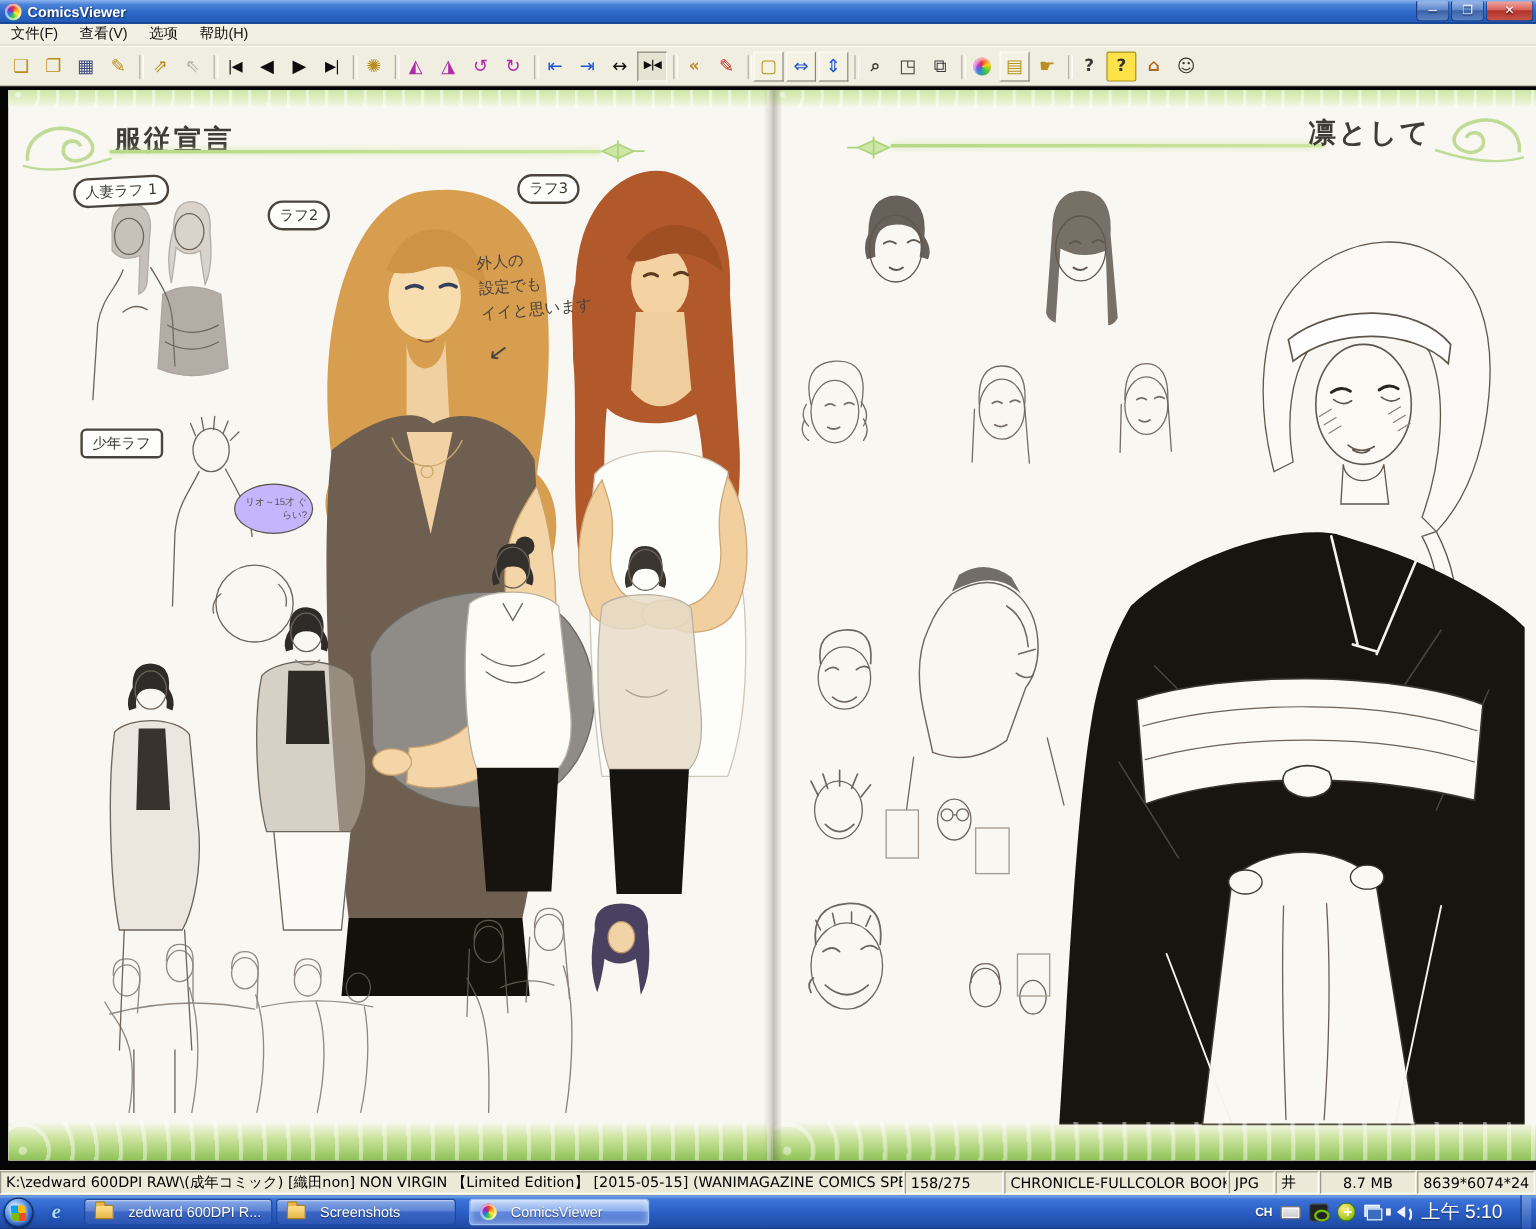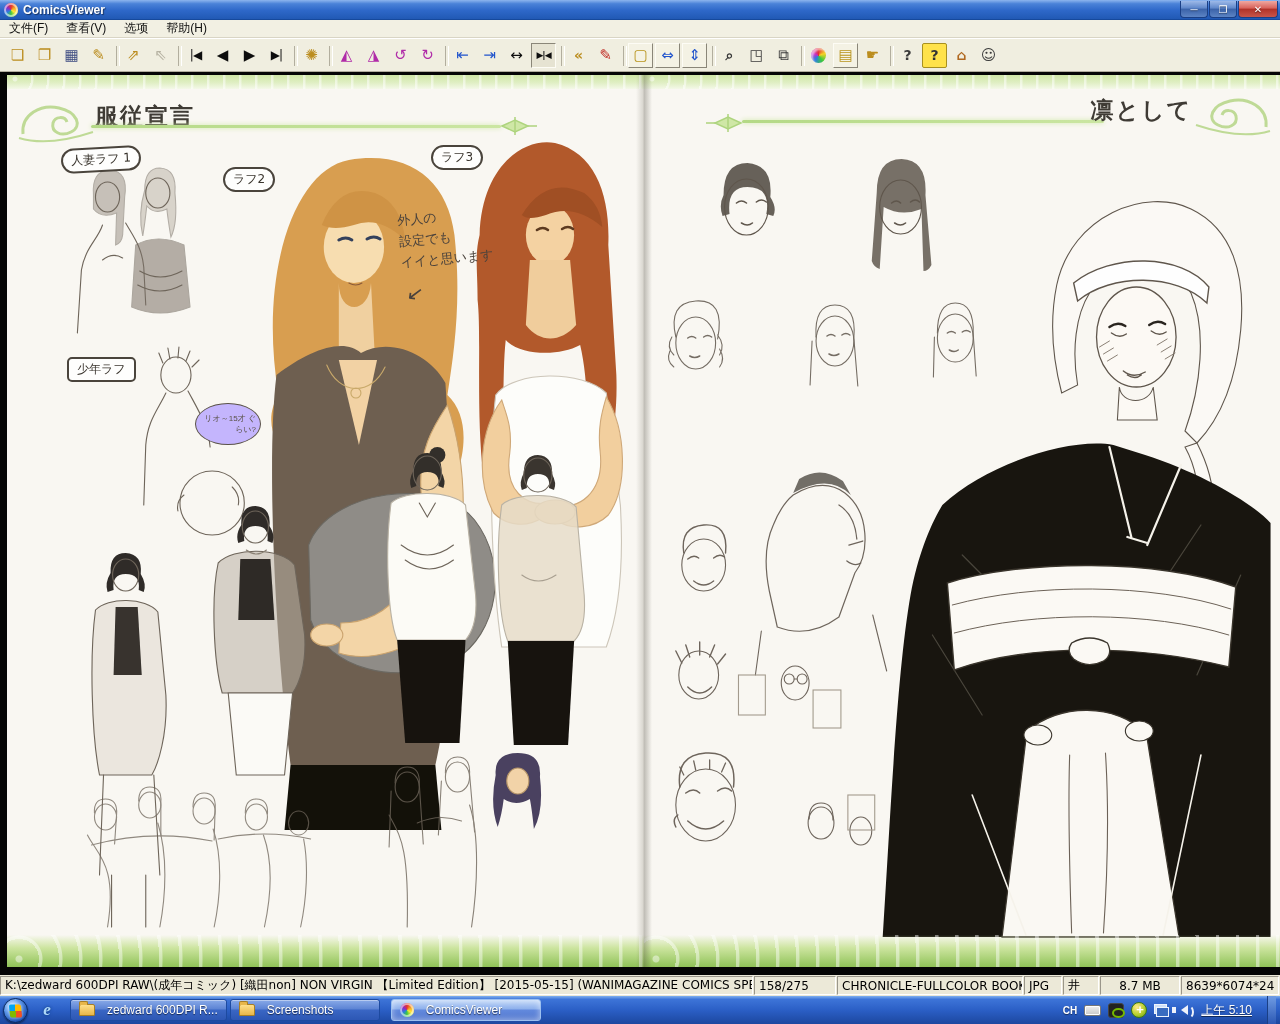--- a/index.html
+++ b/index.html
@@ -120,21 +120,21 @@
   .tray-av::after { content:"+"; position:absolute; left:4px; top:-1px; color:#fff; font-size:13px; font-weight:bold; }
   .tray-net { width:15px; height:13px; position:relative; }
   .tray-net::before { content:""; position:absolute; left:0; top:0; width:11px; height:8px;
     background:#cfe0f8; border:1px solid #eef4fd; }
   .tray-net::after { content:""; position:absolute; right:0; bottom:0; width:11px; height:8px;
     background:#3a6cc0; border:1px solid #eef4fd; }
   .tray-vol { width:0; height:0; border:5px solid transparent; border-right:7px solid #eef2fa; position:relative; margin-right:2px; }
   .tray-vol::before { content:""; position:absolute; left:-9px; top:-3px; width:4px; height:6px; background:#eef2fa; }
   .tray-vol::after { content:""; position:absolute; left:2px; top:-5px; width:7px; height:10px;
     border:2px solid transparent; border-right:2px solid #eef2fa; border-radius:50%; }
-  .tray-clock { color:#fff; font-size:12px; padding:0 8px 0 4px; text-shadow:0 1px 1px rgba(0,0,0,.5);text-decoration:underline; }
+  .tray-clock { color:#fff; font-size:16px; padding:0 8px 0 4px; text-shadow:0 1px 1px rgba(0,0,0,.5); }
   .show-desktop { width:9px; height:100%; border-left:1px solid #1a3f85;
     background:linear-gradient(180deg,#6f9ce4,#2c58b4); }
 </style>
 </head>
 <body>
 
 <div class="titlebar">
   <span class="app-ico"></span>
   <span class="title-text">ComicsViewer</span>
   <span class="win-controls">

